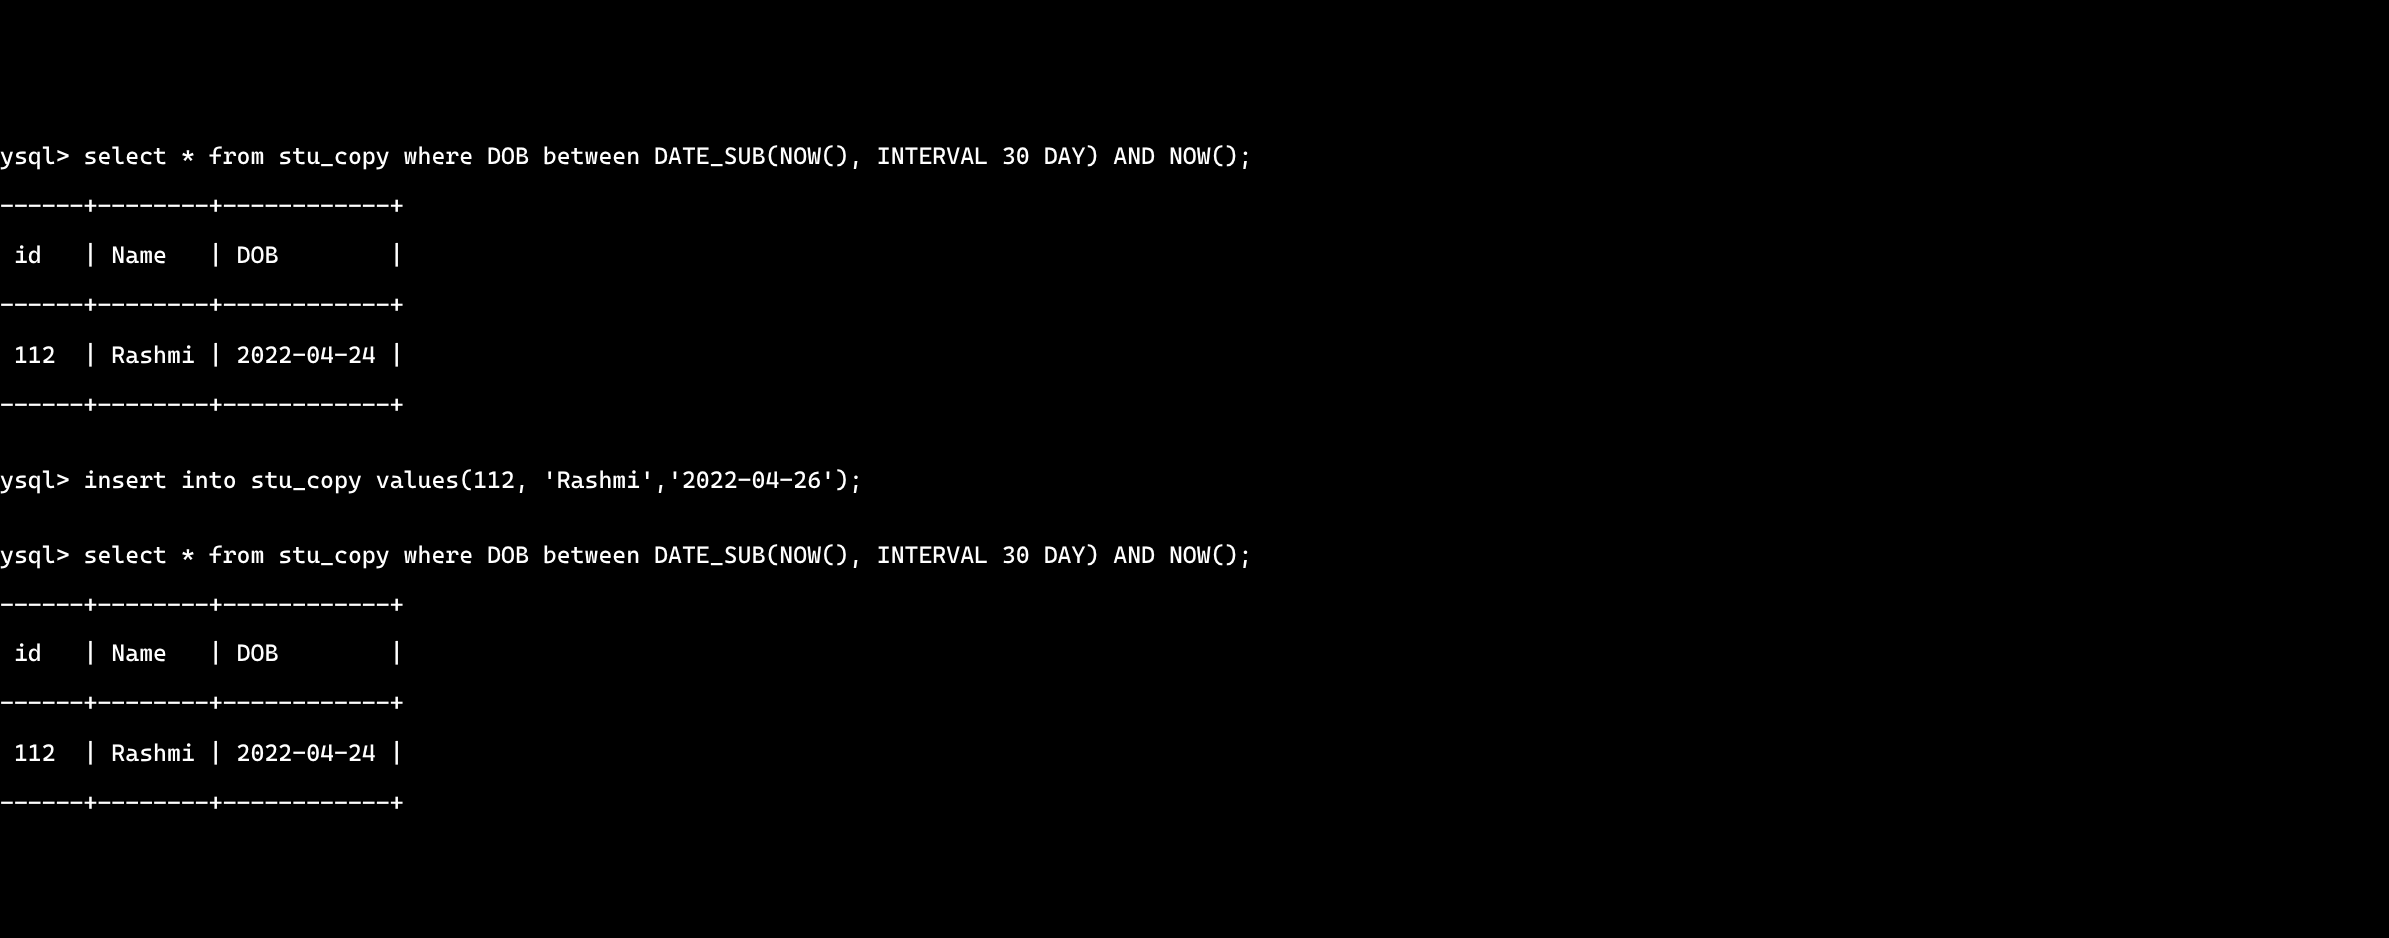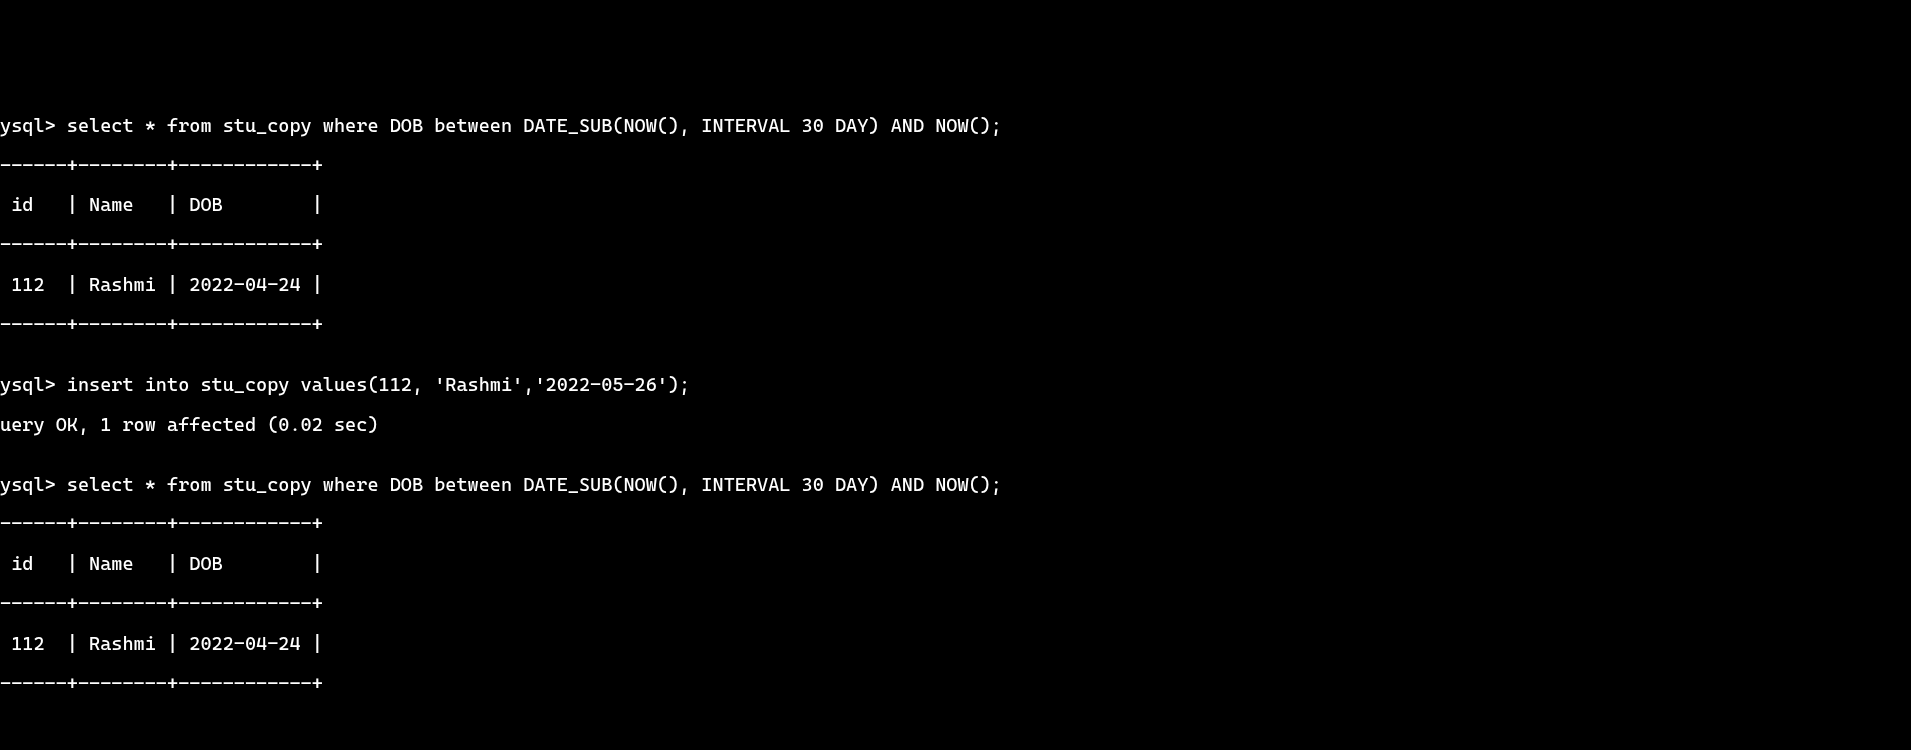--- a/index.html
+++ b/index.html
@@ -39,22 +39,21 @@
 
 
 <div class="terminal">
 <span class="line"><span>ysql&gt; </span><span>select * from stu_copy where DOB between DATE_SUB(NOW(), INTERVAL 30 DAY) AND NOW();</span></span>
 <span class="line">------+--------+------------+</span>
 <span class="line"> id   | Name   | DOB        |</span>
 <span class="line">------+--------+------------+</span>
 <span class="line"> 112  | Rashmi | 2022-04-24 |</span>
 <span class="line">------+--------+------------+</span>
 <span class="line"></span>
-<span class="line"><span>ysql&gt; </span><span>insert into stu_copy values(112, 'Rashmi','2022-05-26');</span></span>
-<span class="line">uery OK, 1 row affected (0.02 sec)</span>
+<span class="line"><span>ysql&gt; </span><span>insert into stu_copy values(112, 'Rashmi','2022-04-26');</span></span>
 <span class="line"></span>
 <span class="line"><span>ysql&gt; </span><span>select * from stu_copy where DOB between DATE_SUB(NOW(), INTERVAL 30 DAY) AND NOW();</span></span>
 <span class="line">------+--------+------------+</span>
 <span class="line"> id   | Name   | DOB        |</span>
 <span class="line">------+--------+------------+</span>
 <span class="line"> 112  | Rashmi | 2022-04-24 |</span>
 <span class="line">------+--------+------------+</span>
 
 <span class="line"></span>
 

